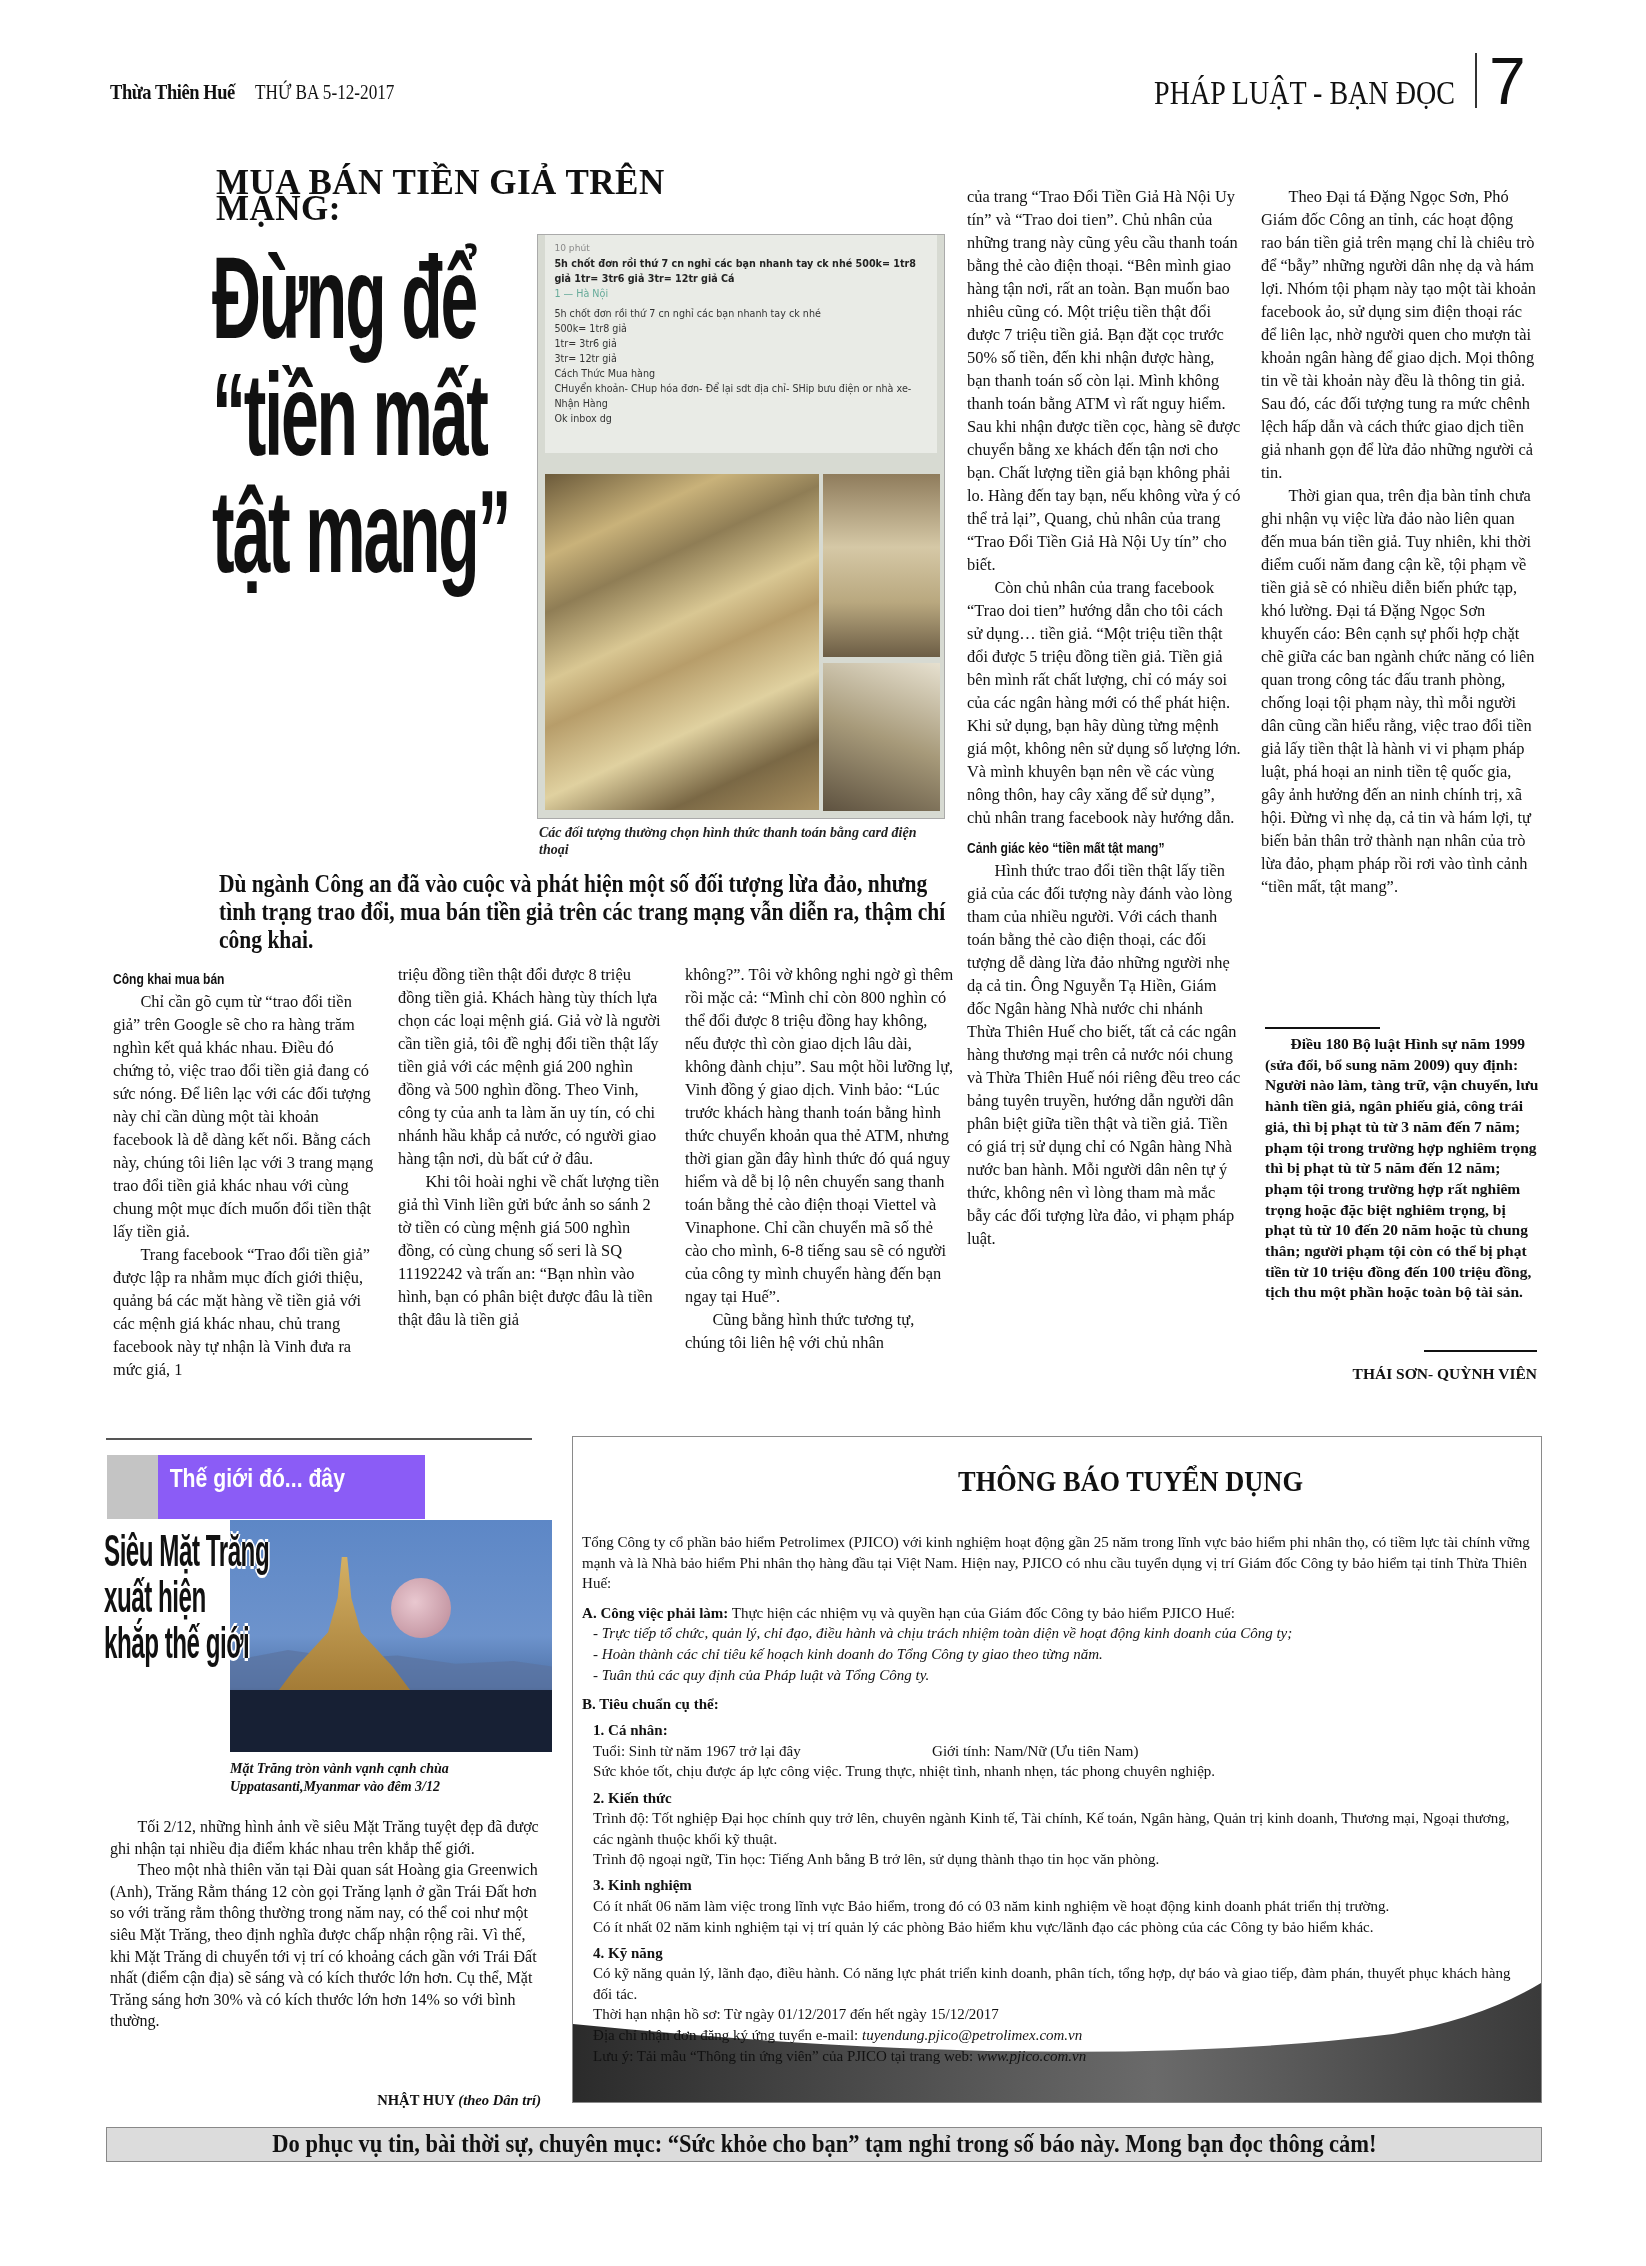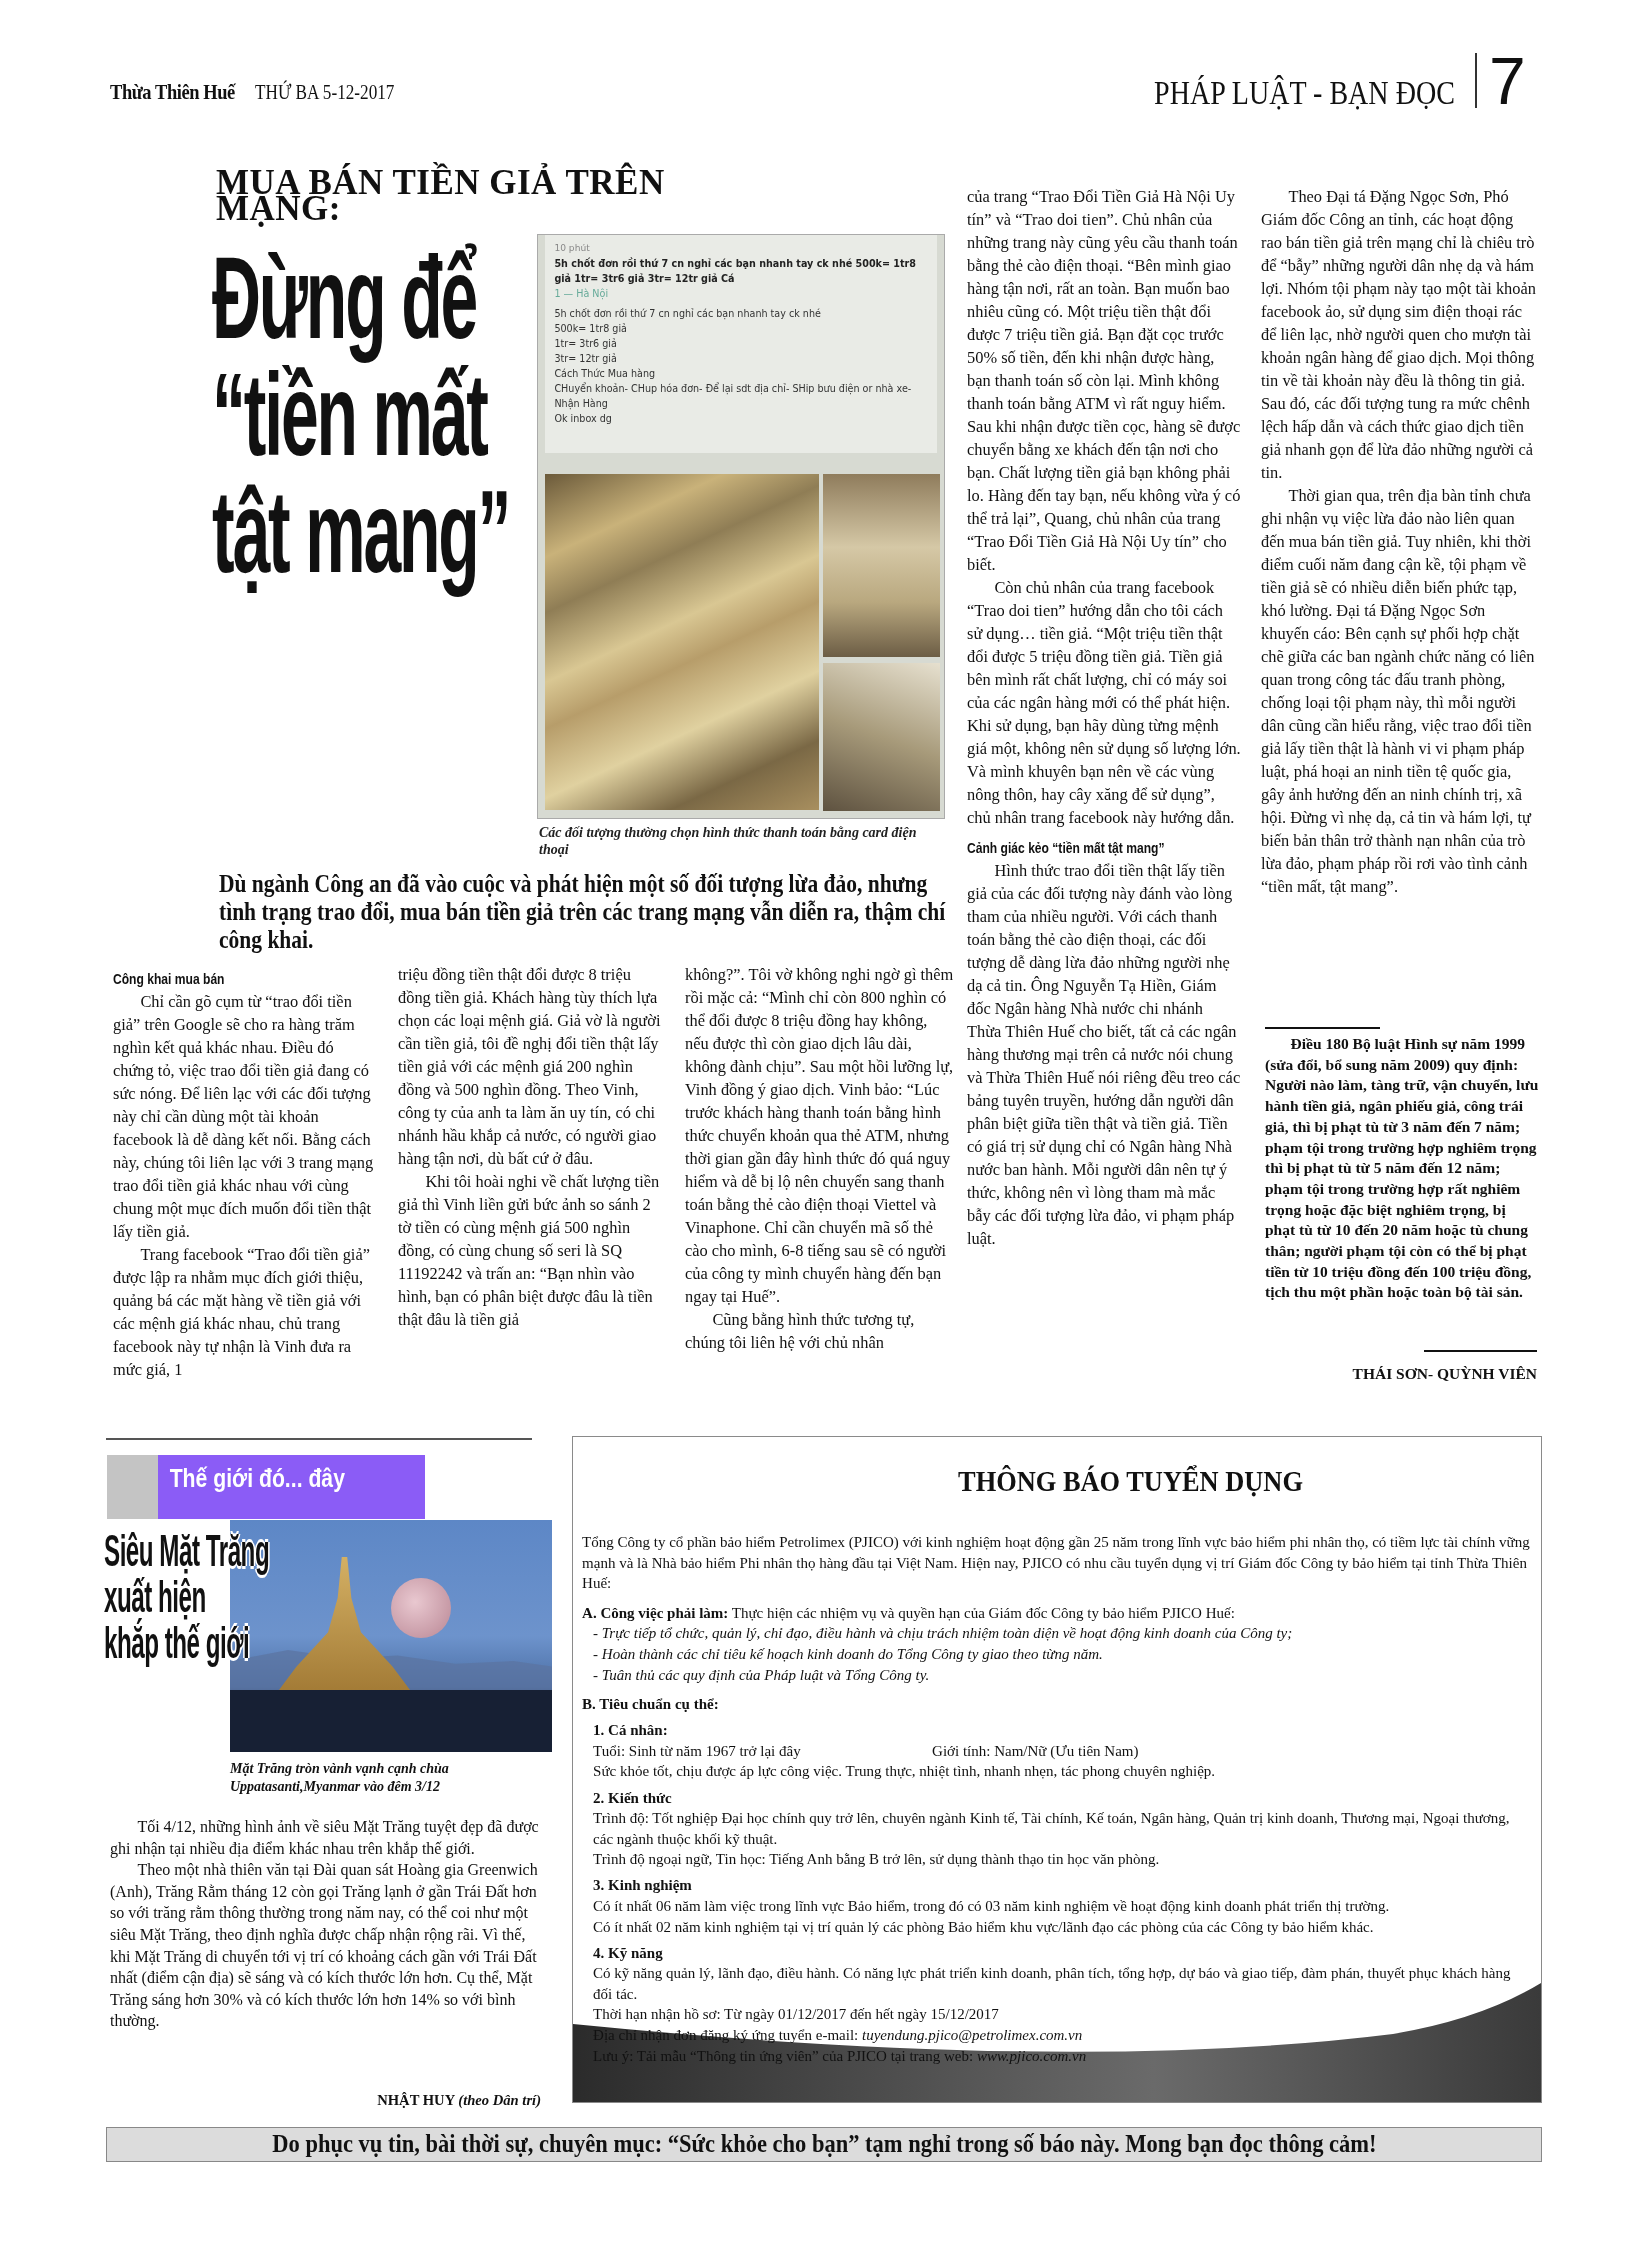--- a/index.html
+++ b/index.html
@@ -180,21 +180,21 @@
 <div class="abs moon-head">
   <div>Siêu Mặt Trăng</div>
   <div>xuất hiện</div>
   <div>khắp thế giới</div>
 </div>
 <div class="abs moon-caption">
   <div>Mặt Trăng tròn vành vạnh cạnh chùa</div>
   <div>Uppatasanti,Myanmar vào đêm 3/12</div>
 </div>
 <div class="abs moon-body">
-  <p>Tối 4/12, những hình ảnh về siêu Mặt Trăng tuyệt đẹp đã được ghi nhận tại nhiều địa điểm khác nhau trên khắp thế giới.</p>
+  <p>Tối 2/12, những hình ảnh về siêu Mặt Trăng tuyệt đẹp đã được ghi nhận tại nhiều địa điểm khác nhau trên khắp thế giới.</p>
   <p>Theo một nhà thiên văn tại Đài quan sát Hoàng gia Greenwich (Anh), Trăng Rằm tháng 12 còn gọi Trăng lạnh ở gần Trái Đất hơn so với trăng rằm thông thường trong năm nay, có thể coi như một siêu Mặt Trăng, theo định nghĩa được chấp nhận rộng rãi. Vì thế, khi Mặt Trăng di chuyển tới vị trí có khoảng cách gần với Trái Đất nhất (điểm cận địa) sẽ sáng và có kích thước lớn hơn. Cụ thể, Mặt Trăng sáng hơn 30% và có kích thước lớn hơn 14% so với bình thường.</p>
 </div>
 <div class="abs byline2">
   <span>NHẬT HUY</span>
   <i>(theo Dân trí)</i>
 </div>
 
 <div class="abs ad">
   <div class="ad-swoosh"></div>
   <div class="ad-title">THÔNG BÁO TUYỂN DỤNG</div>

